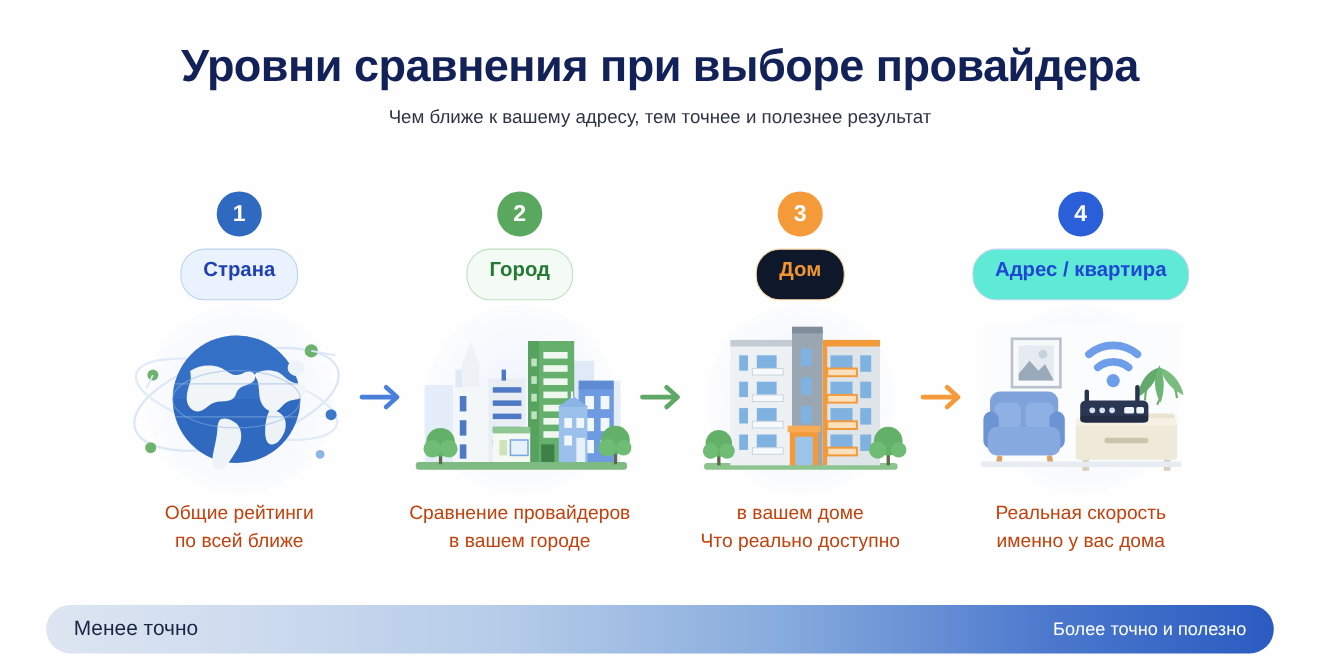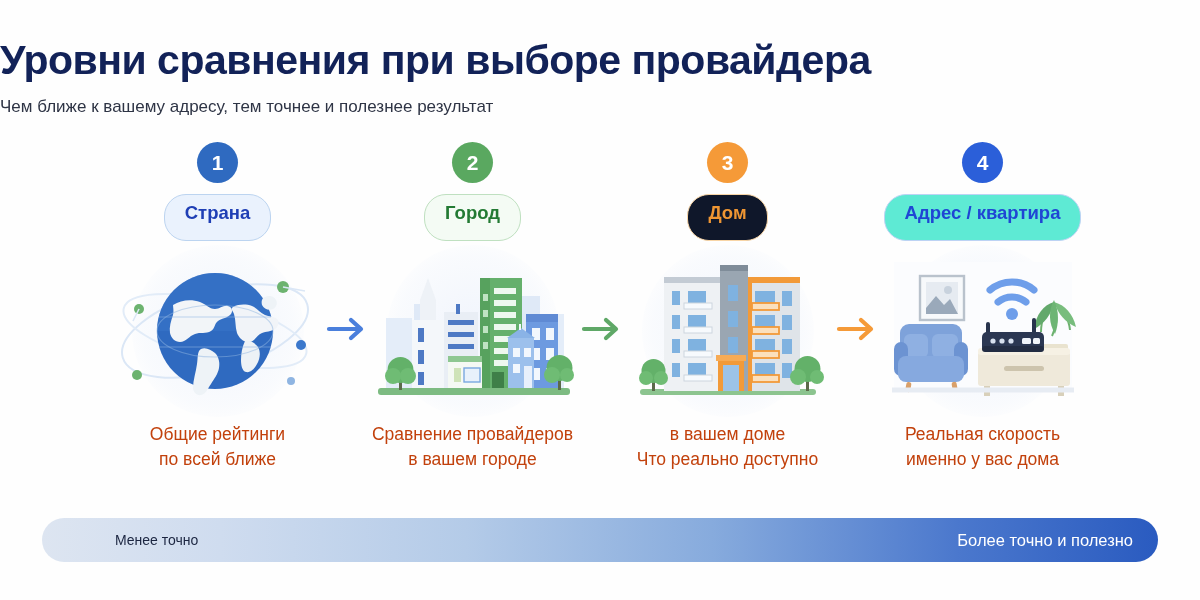--- a/index.html
+++ b/index.html
@@ -5,21 +5,21 @@
   * { box-sizing: border-box; margin: 0; padding: 0; }
   html, body {
     width: 1200px; height: 600px;
     background: #ffffff;
     font-family: "Liberation Sans", "DejaVu Sans", sans-serif;
     overflow: hidden;
   }
   .page { position: relative; width: 1200px; height: 600px; background: #fefefe; }
 
   
-  .header { text-align: left; padding-top: 38px; }
+  .header { text-align: center; padding-top: 6px; margin-top: 32px; }
   .title {
     font-size: 41px; font-weight: bold; color: #122258;
     letter-spacing: -0.5px; line-height: 1.12;
   }
   .subtitle {
     margin-top: 13px; font-size: 17px; color: #2e3445; font-weight: 400;
   }
 
   
   .steps {
@@ -68,21 +68,21 @@
   .arrow svg { position: absolute; left: -20px; top: 0; }
 
   
   .scale {
     position: absolute; left: 42px; top: 518px;
     width: 1116px; height: 44px; border-radius: 22px;
     background: linear-gradient(90deg, #dde5f1 0%, #cfdcef 16%, #b4cbe8 38%, #87abdd 60%, #4b78cd 82%, #2a5bc0 100%);
     display: flex; align-items: center; justify-content: space-between;
     padding: 0 25px;
   }
-  .scale-left { font-size: 14px; color: #1b2540; margin-left: 48px; }
+  .scale-left { font-size: 19px; color: #1b2540; }
   .scale-right { font-size: 16.5px; color: #ffffff; }
 </style>
 </head>
 <body>
 
 <div class="page">
 
   <div class="header">
     <div class="title">Уровни сравнения при выборе провайдера</div>
     <div class="subtitle">Чем ближе к вашему адресу, тем точнее и полезнее результат</div>

